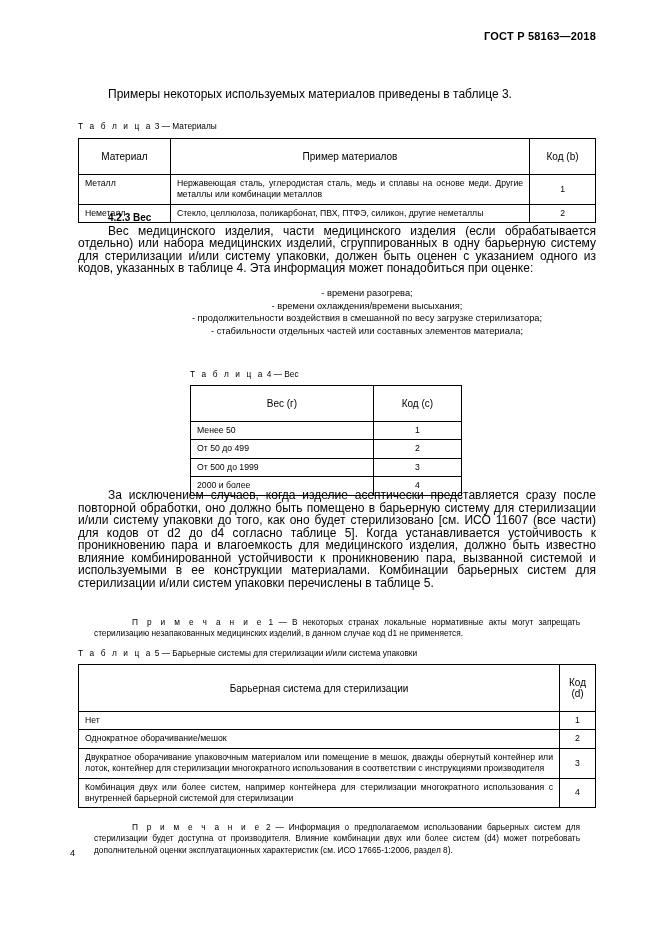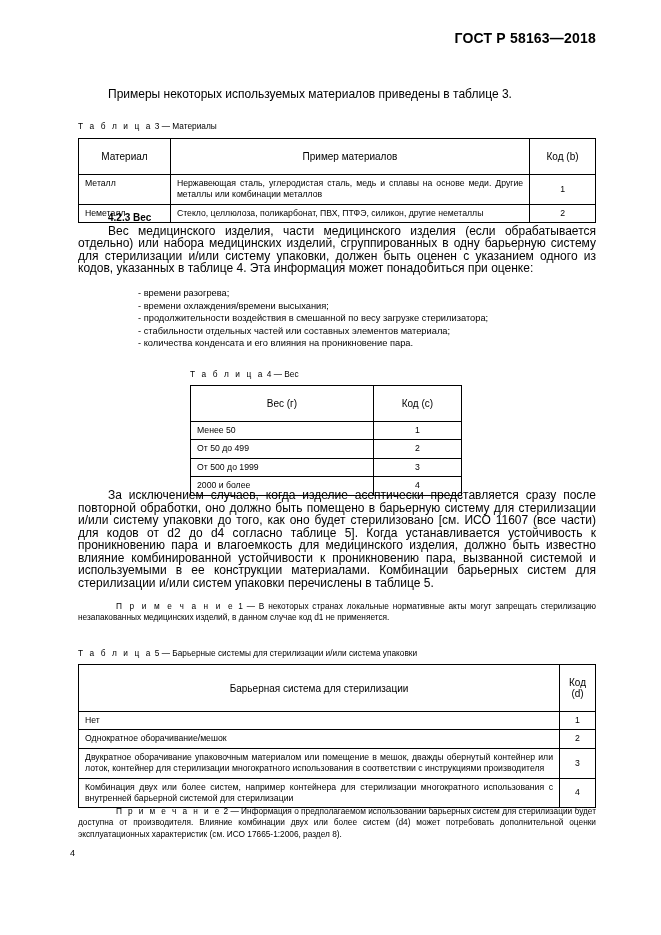--- a/index.html
+++ b/index.html
@@ -24,21 +24,21 @@
     background: #ffffff;
   }
 
   
   .doc-header {
     position: absolute;
     left: 78px;
     top: 30px;
     width: 518px;
     text-align: right;
-    font-size: 14px;
+    font-size: 11px;
     font-weight: bold;
     letter-spacing: 0.2px;
   }
   p.body-par {
     margin: 0 0 0 0;
     font-size: 12px;
     line-height: 12.55px;
     text-align: justify;
     text-indent: 30px;
     hyphens: manual;
@@ -71,21 +71,21 @@
     font-size: 9.3px;
     line-height: 12.55px;
     padding-left: 60px;
     white-space: nowrap;
   }
 
   .note {
     font-size: 8.3px;
     line-height: 11.3px;
     text-align: justify;
-    margin: 0;
+    margin: 16px;
     text-indent: 38px;
   }
   .note .note-word { letter-spacing: 1.9px; }
 
   
   table.gost {
     border-collapse: collapse;
     table-layout: fixed;
     border: 1.4px solid #000;
   }
@@ -121,21 +121,21 @@
   .tbl3-wrap { position: absolute; left: 78px; top: 138px; width: 518px; }
   .tbl4-wrap { position: absolute; left: 190px; top: 385px; width: 272px; }
   .tbl5-wrap { position: absolute; left: 78px; top: 664px; width: 518px; }
 
   .cap3 { position: absolute; left: 78px; top: 120px; }
   .cap4 { position: absolute; left: 190px; top: 368px; }
   .cap5 { position: absolute; left: 78px; top: 647px; }
 
   .blk-intro { position: absolute; left: 78px; top: 88px; width: 518px; }
   .blk-423   { position: absolute; left: 78px; top: 212px; width: 518px; }
-  .blk-list  { position: absolute; left: 78px; top: 287px; width: 518px; }
+  .blk-list  { position: absolute; left: 78px; top: 287px; width: 518px; text-align: center; }
   .blk-424   { position: absolute; left: 78px; top: 489px; width: 518px; }
   .blk-note1 { position: absolute; left: 78px; top: 601px; width: 518px; }
   .blk-note2 { position: absolute; left: 78px; top: 806px; width: 518px; }
 
   .page-num {
     position: absolute;
     left: 70px;
     top: 848px;
     font-size: 9px;
   }
@@ -204,21 +204,20 @@
     <p class="sec-head">4.2.3 Вес</p>
     <p class="body-par">Вес медицинского изделия, части медицинского изделия (если обрабатывается отдельно) или набора медицинских изделий, сгруппированных в одну барьерную систему для стерилизации и/или систему упаковки, должен быть оценен с указанием одного из кодов, указанных в таблице 4. Эта информация может понадобиться при оценке:</p>
   </div>
 
   <div class="blk-list">
     <ul class="dash-list">
       <li>- времени разогрева;</li>
       <li>- времени охлаждения/времени высыхания;</li>
       <li>- продолжительности воздействия в смешанной по весу загрузке стерилизатора;</li>
       <li>- стабильности отдельных частей или составных элементов материала;</li>
-      <li>- количества конденсата и его влияния на проникновение пара.</li>
     </ul>
   </div>
 
   <div class="cap4">
     <p class="table-caption">
       <span class="tbl-word">Т а б л и ц а</span>
       <span>4</span>
       <span>—</span>
       <span>Вес</span>
     </p>

